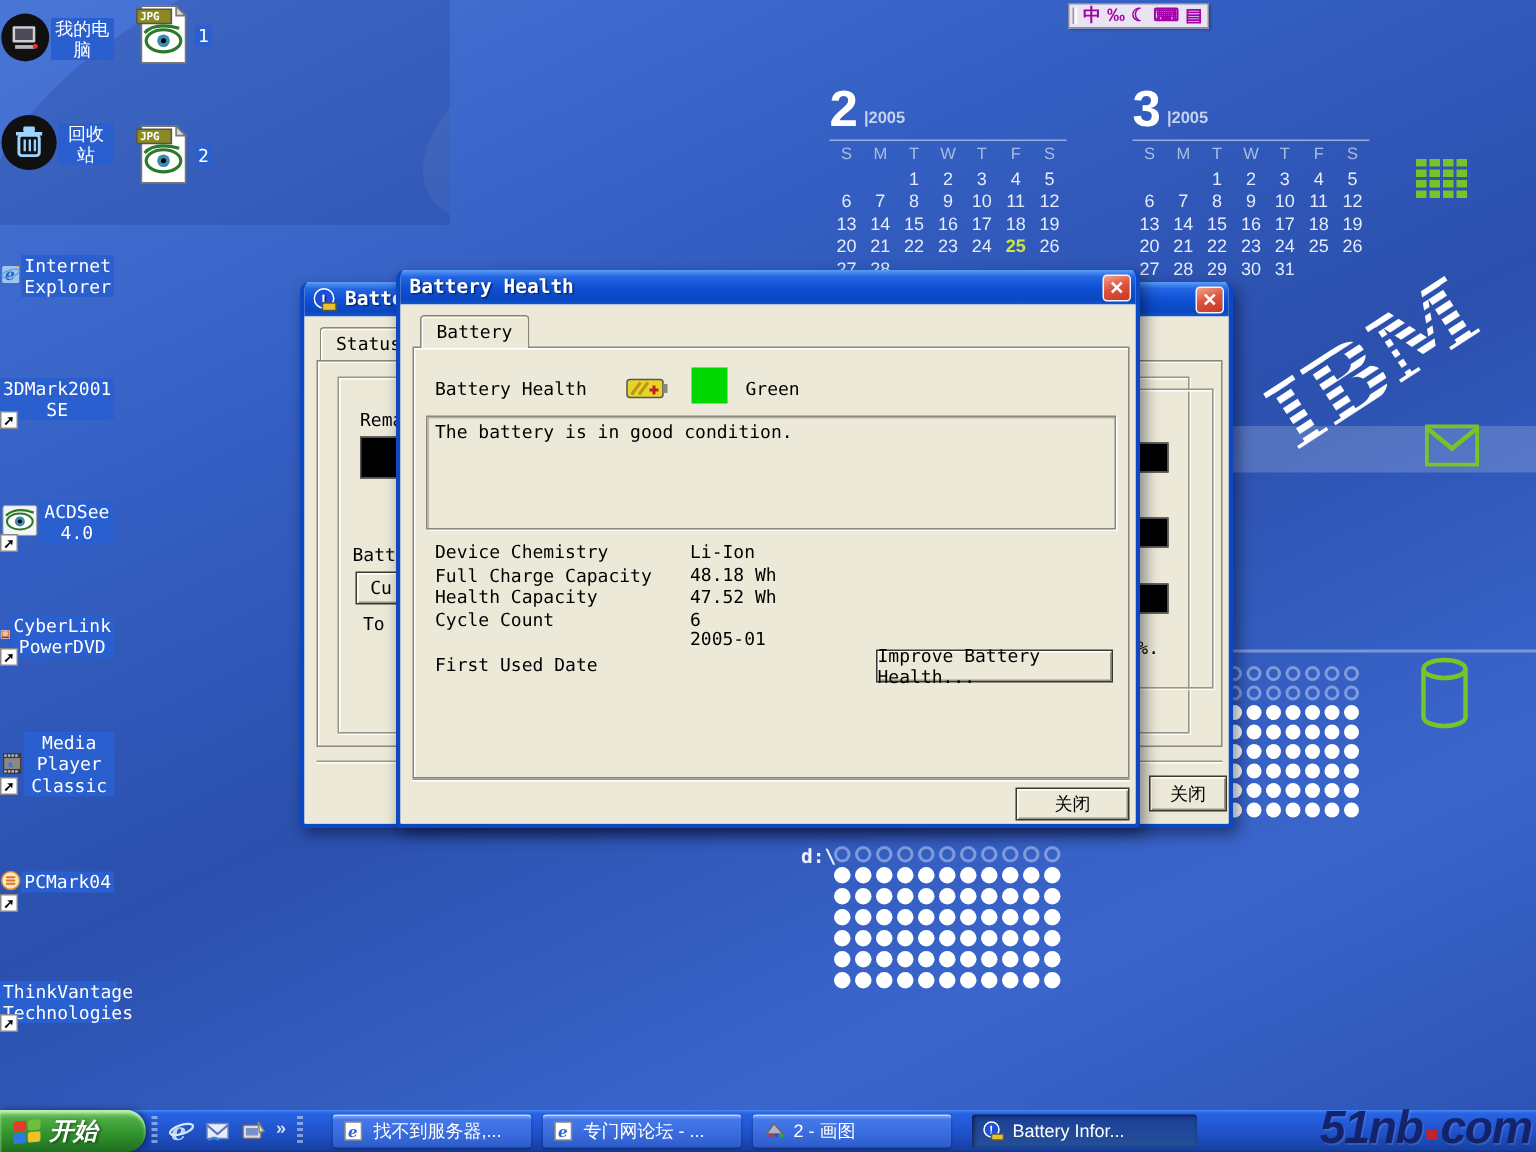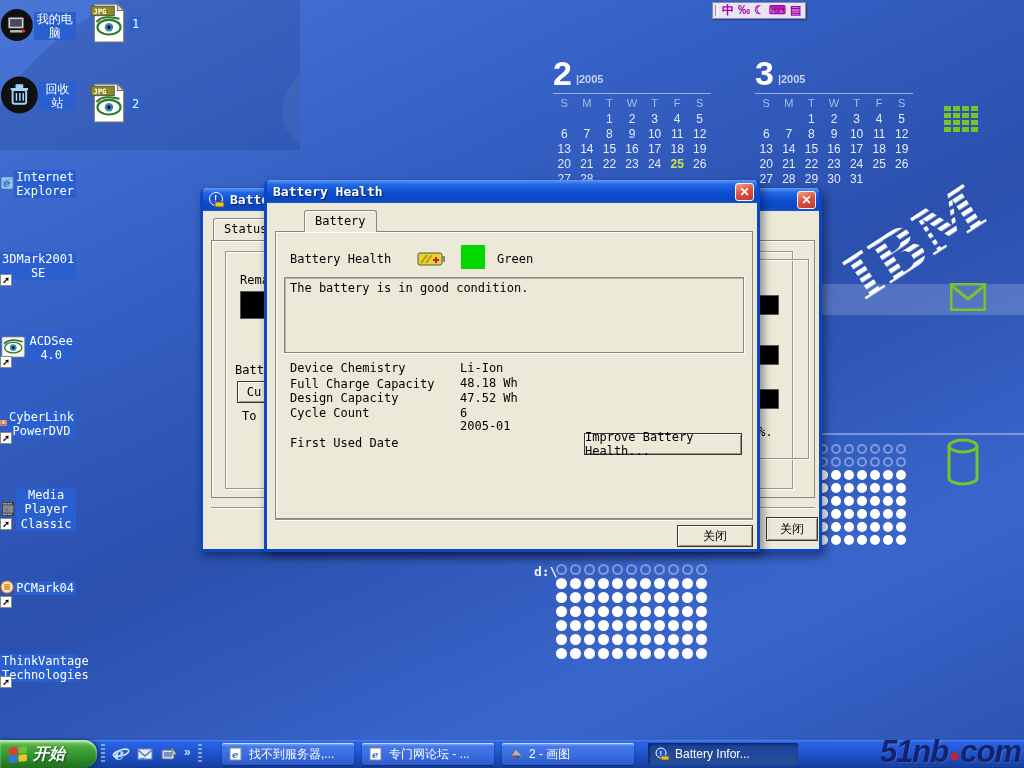--- a/index.html
+++ b/index.html
@@ -597,42 +597,42 @@
     <div class="btn" style="left:563px; top:306px; width:52px; height:24px;">关闭</div>
   </div>
 </div>
 
 <div class="xpwin" style="left:264px; top:180px; width:496px; height:372px; z-index:20;">
   <div class="titlebar">
     <span>Battery Health</span>
     <div class="xbtn">✕</div>
   </div>
   <div class="winbody" style="height:346px;">
-    <div class="tab" style="left:13px; top:7px;margin-left:24px;">Battery</div>
+    <div class="tab" style="left:13px; top:7px;">Battery</div>
     <div class="tabpanel" style="left:8px; top:28px; width:478px; height:288px;"></div>
 
     <div class="lbl" style="left:23px; top:49px;">Battery Health</div>
     <svg class="abs" style="left:150px; top:47px;" width="30" height="17" viewBox="0 0 30 17">
       <rect x="1" y="3" width="24" height="12" rx="2" fill="#e8d428" stroke="#555"></rect>
       <rect x="25" y="6" width="3" height="6" fill="#888"></rect>
       <path d="M4,13 L10,5 M9,13 L15,5" stroke="#b89818" stroke-width="2"></path>
       <path d="M19,7 L19,13 M16,10 L22,10" stroke="#c02020" stroke-width="2"></path>
     </svg>
     <div class="abs" style="left:194px; top:42px; width:24px; height:24px; background:#00d800;"></div>
     <div class="lbl" style="left:230px; top:49px;">Green</div>
 
     <div class="sunken" style="left:17px; top:74px; width:460px; height:76px; padding:3px 5px;">
       <span>The battery is in good condition.</span>
     </div>
 
     <div class="lbl" style="left:23px; top:158px;">Device Chemistry</div>
     <div class="lbl" style="left:193px; top:158px;">Li-Ion</div>
     <div class="lbl" style="left:23px; top:174px;">Full Charge Capacity</div>
     <div class="lbl" style="left:193px; top:173px;">48.18 Wh</div>
-    <div class="lbl" style="left:23px; top:188px;">Design Capacity</div>
+    <div class="lbl" style="left:23px; top:188px;">Health Capacity</div>
     <div class="lbl" style="left:193px; top:188px;">47.52 Wh</div>
     <div class="lbl" style="left:23px; top:203px;">Cycle Count</div>
     <div class="lbl" style="left:193px; top:203px;">6</div>
 
     <div class="lbl" style="left:23px; top:233px;">First Used Date</div>
     <div class="lbl" style="left:193px; top:216px;">2005-01</div>
     <div class="btn" style="left:317px; top:230px; width:158px; height:22px;">Improve Battery Health...</div>
 
     <div class="sep" style="left:8px; top:316px; width:478px;"></div>
     <div class="btn" style="left:410px; top:322px; width:76px; height:22px;">关闭</div>

